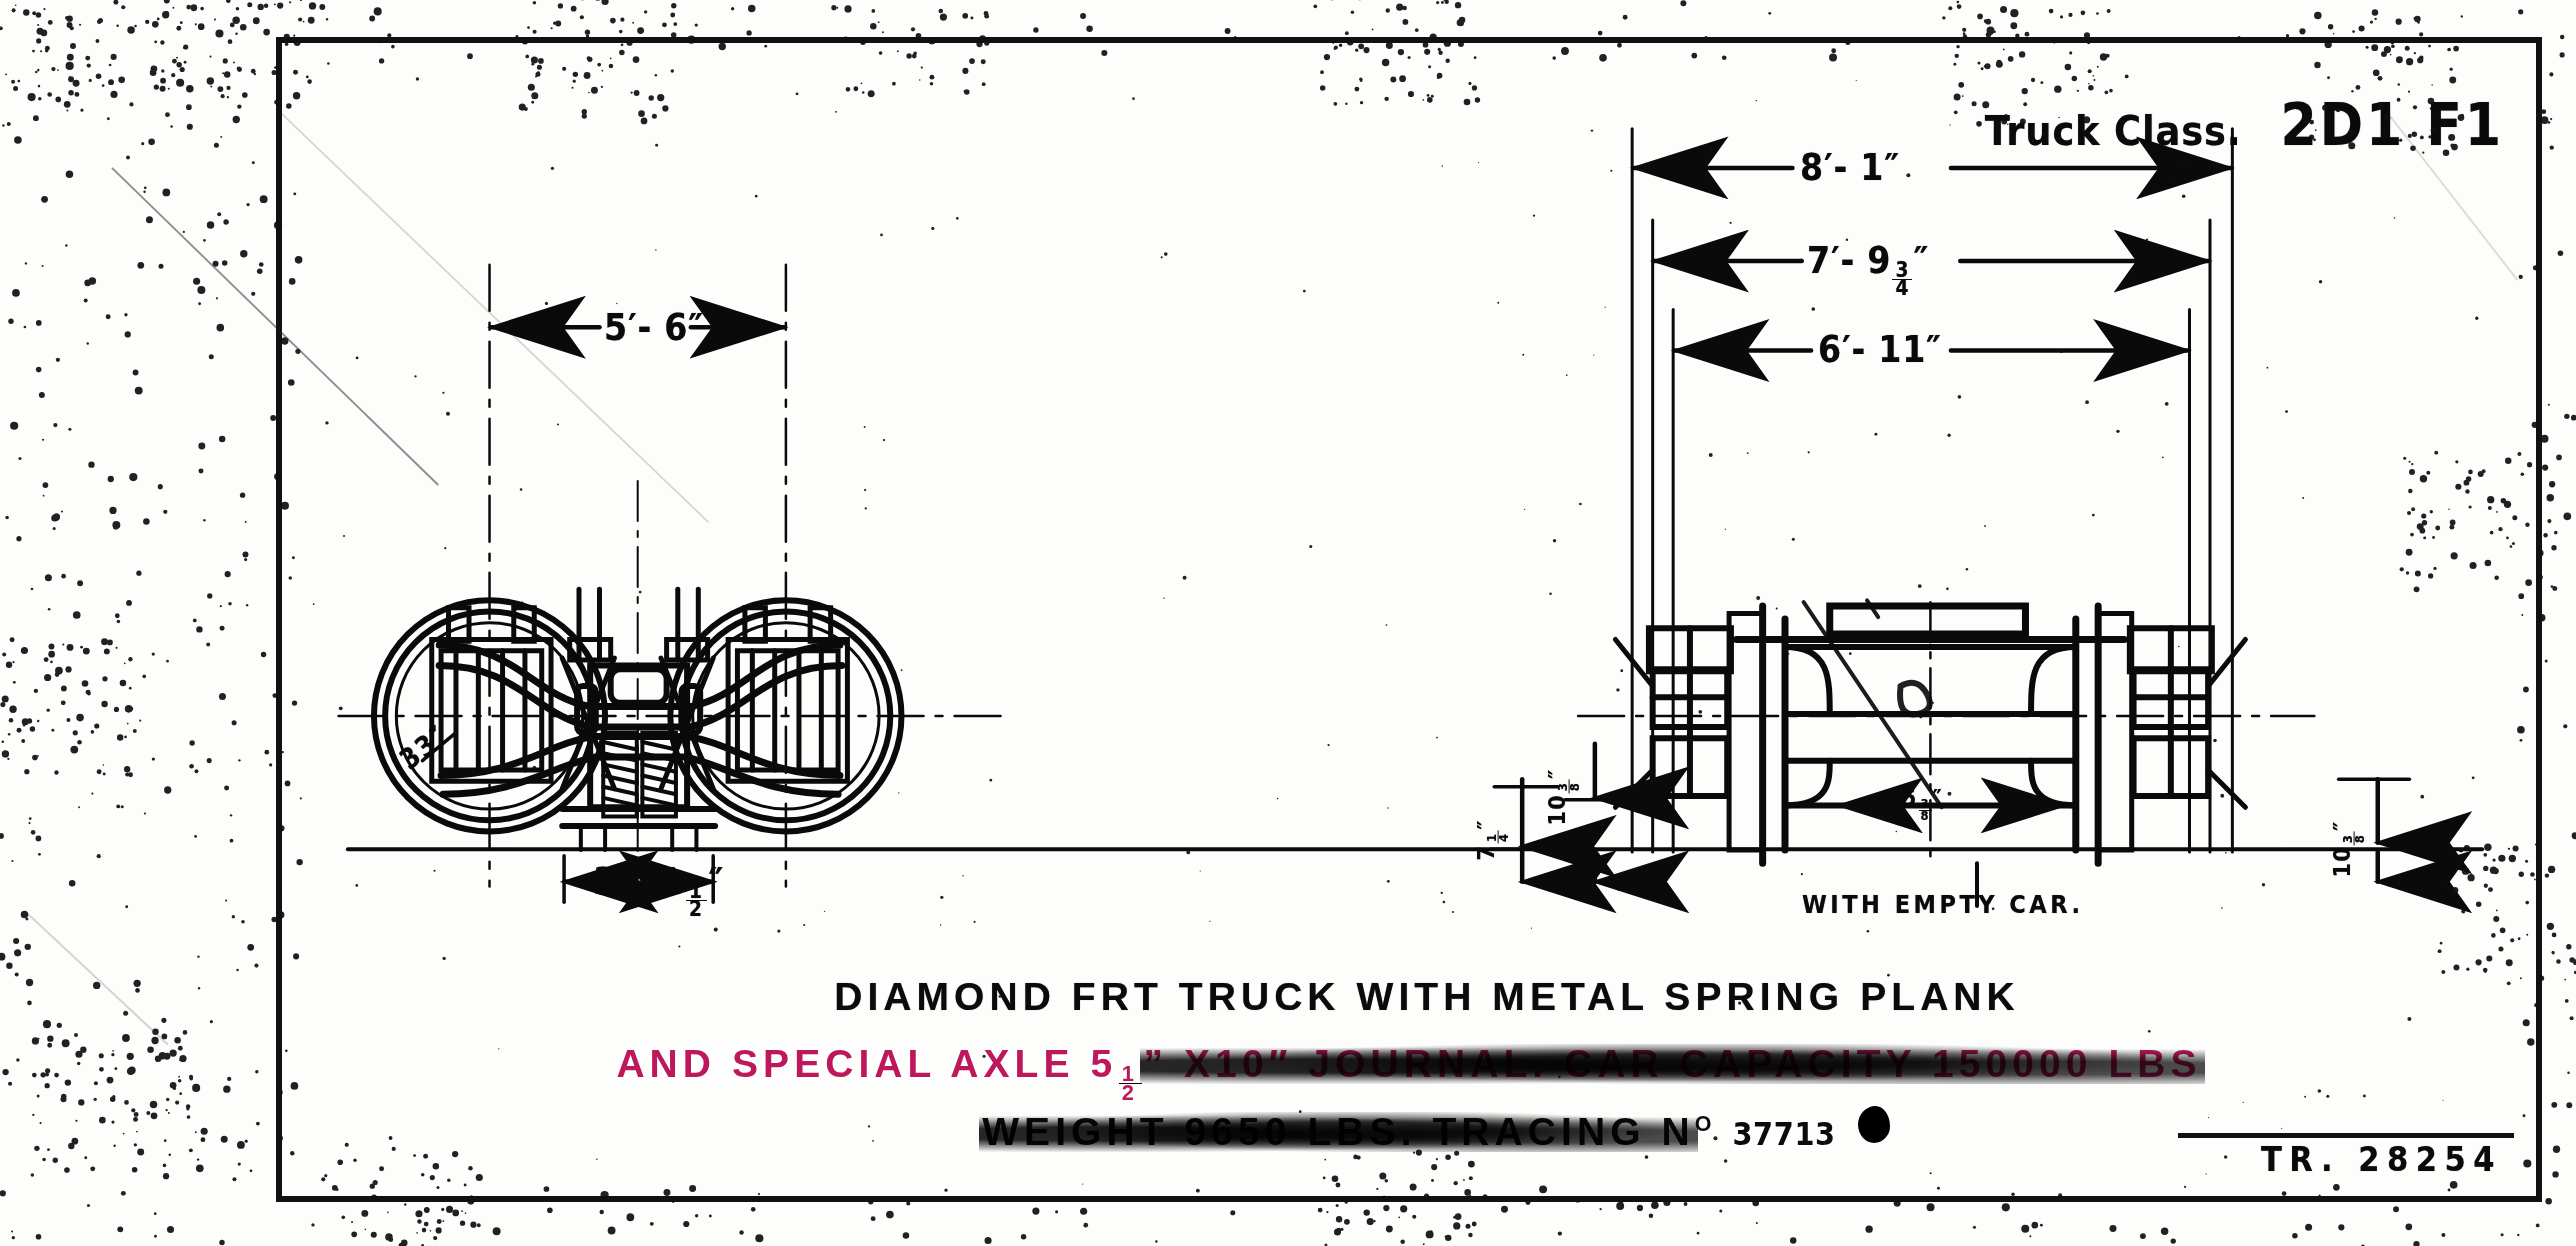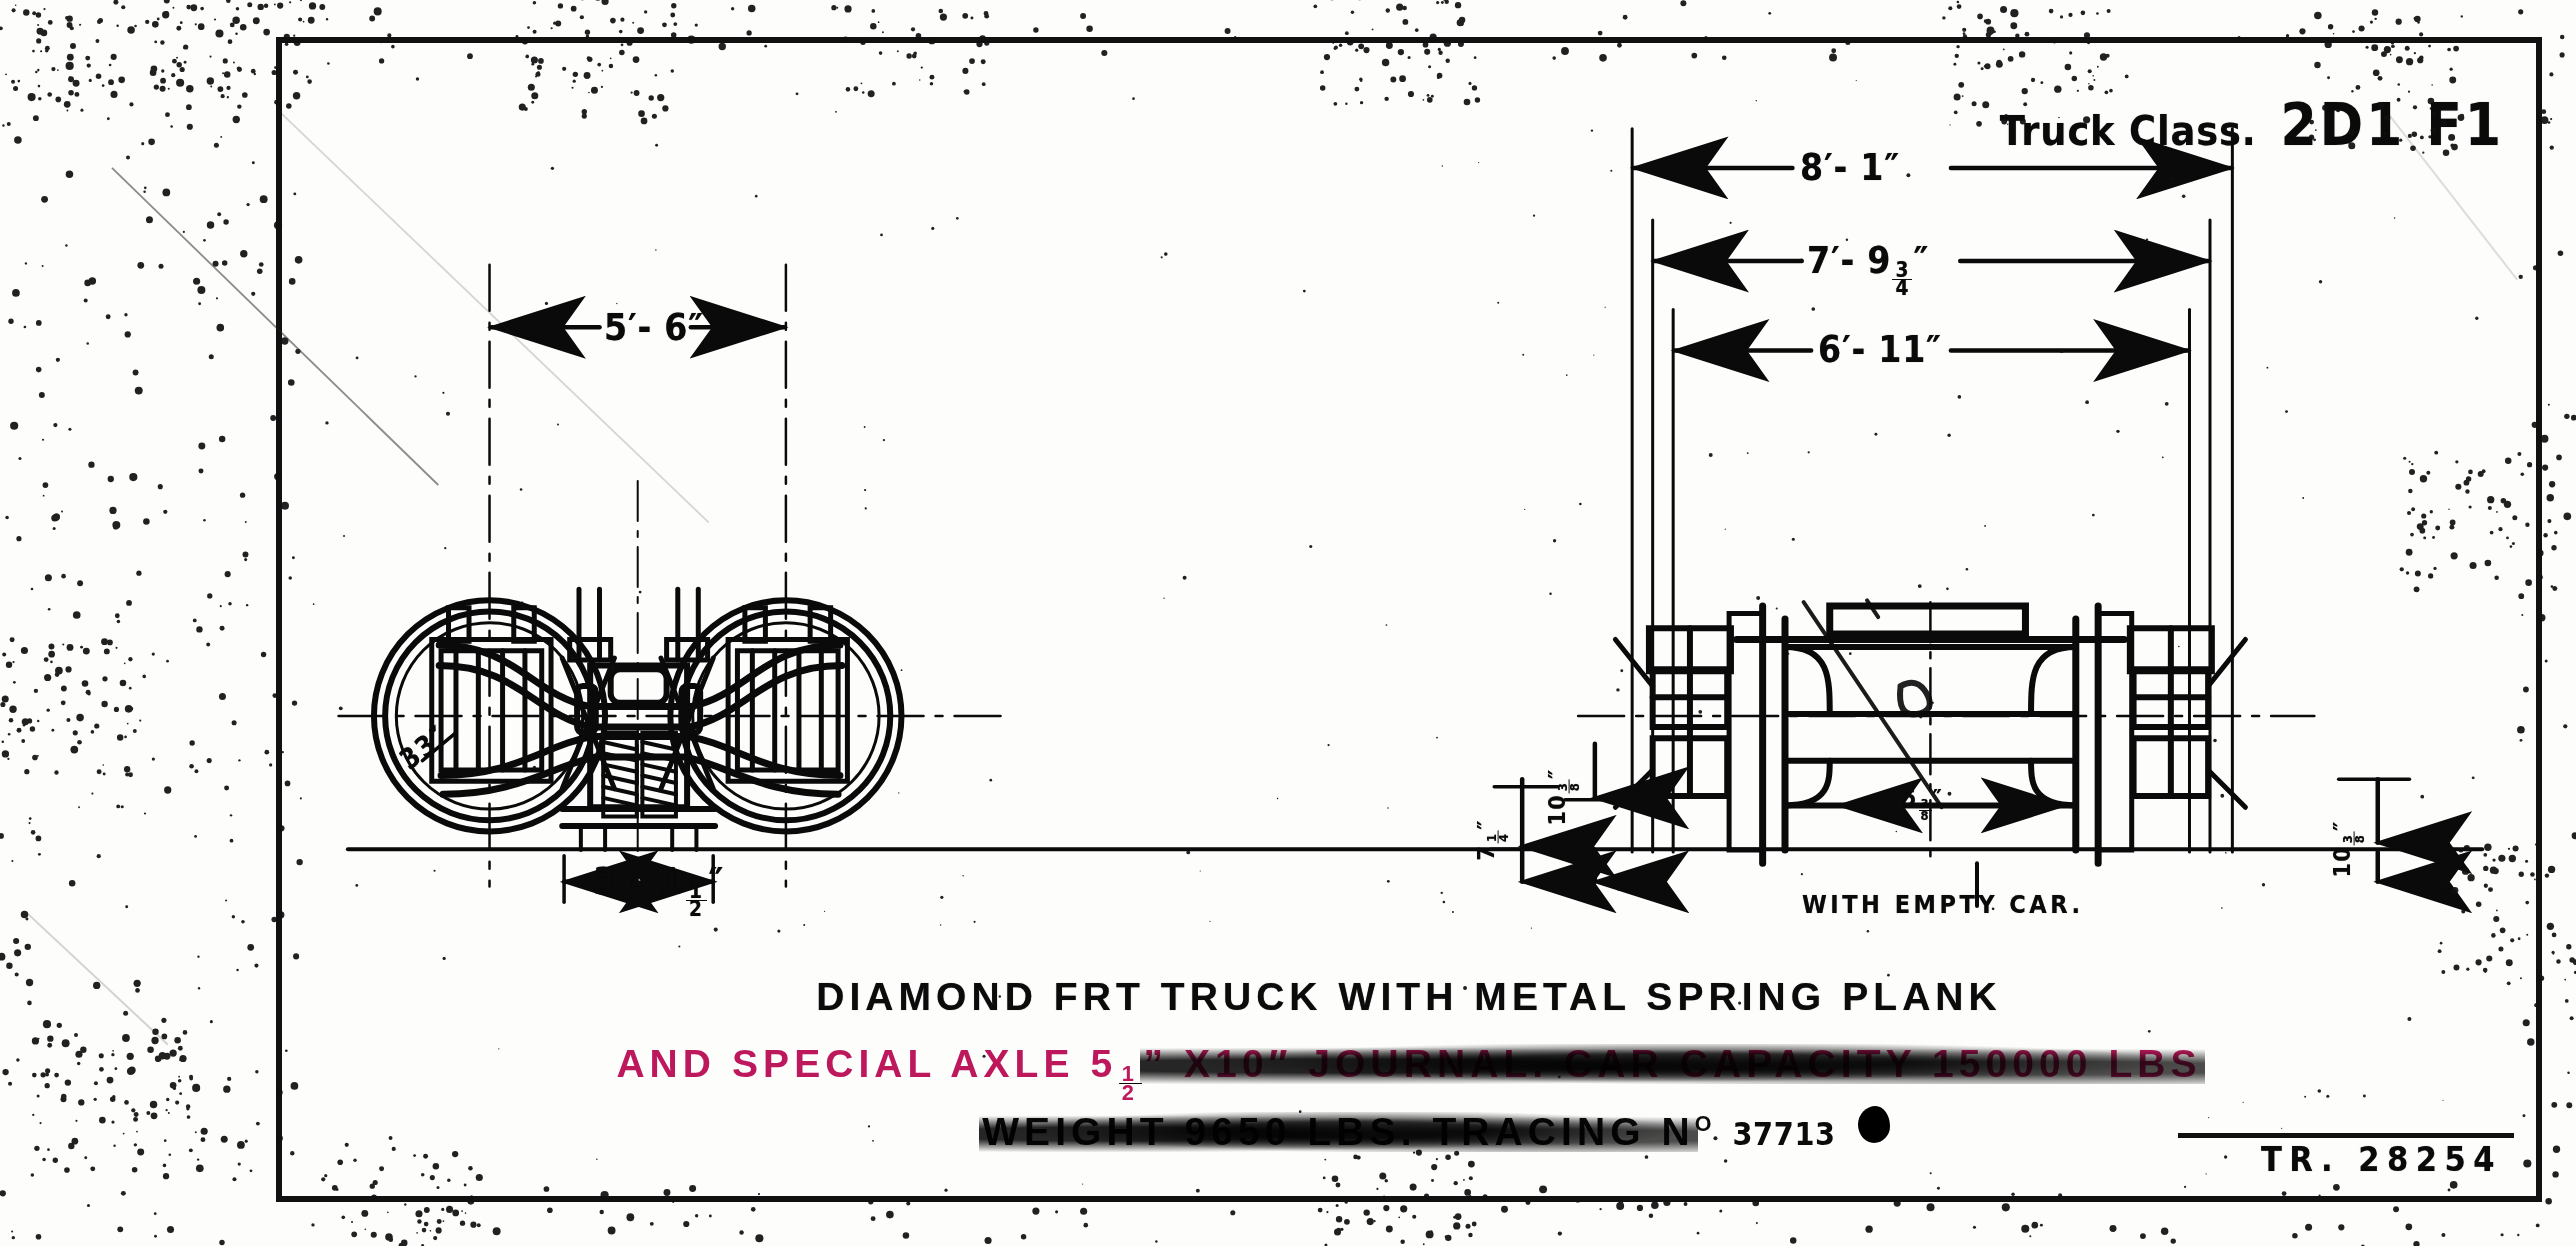--- a/index.html
+++ b/index.html
@@ -28,21 +28,21 @@
     font-weight:700;letter-spacing:.06em;
     text-shadow:0 0 0.9px rgba(0,0,0,.55);
   }
   .hand{
     font-family:"DejaVu Sans", sans-serif;font-weight:700;
     font-stretch:condensed;
   }
   
   #title-block{
     top:48px;right:32px;left:auto;position:absolute;
-    display:flex;align-items:baseline;gap:24px;
+    display:flex;align-items:baseline;gap:39px;
   }
   #title-block .tc{font-size:41px;letter-spacing:.02em;}
   #title-block .cls{font-size:58px;letter-spacing:.05em;}
   
   .caption{
     position:absolute;left:0;width:100%;text-align:center;
     font-size:39px;letter-spacing:.13em;font-weight:700;color:#0b0b0b;
   }
   .cap1{top:932px;}
   .cap2{top:999px;}
@@ -364,21 +364,21 @@
 
     <span class="ink hand dim-xs" style="left:1620px;top:742px;">
       <span>5</span><span class="frac">
           <span class="n">3</span>
           <span class="d">8</span>
         </span><span>″</span>
     </span>
 
     <span class="ink hand" style="left:1520px;top:847px;font-size:25px;letter-spacing:.14em;">WITH EMPTY CAR.</span>
 
-    <div class="ink caption cap1" style="position:absolute;">DIAMOND FRT TRUCK WITH METAL SPRING PLANK</div>
+    <div class="ink caption cap1" style="position:absolute;margin-left:18px;">DIAMOND FRT TRUCK WITH METAL SPRING PLANK</div>
 
     <div class="caption cap2" style="position:absolute;color:#be185d;">
       <span>AND SPECIAL AXLE 5</span><span class="frac">
           <span class="n">1</span>
           <span class="d">2</span>
         </span><span class="blot">” X10″ JOURNAL. CAR CAPACITY 150000 LBS</span>
     </div>
 
     <div class="caption cap3" style="position:absolute;color:#0b0b0b;">
       <span class="blot">WEIGHT 9650 LBS.  TRACING N</span><sup style="font-size:.55em">O</sup>

